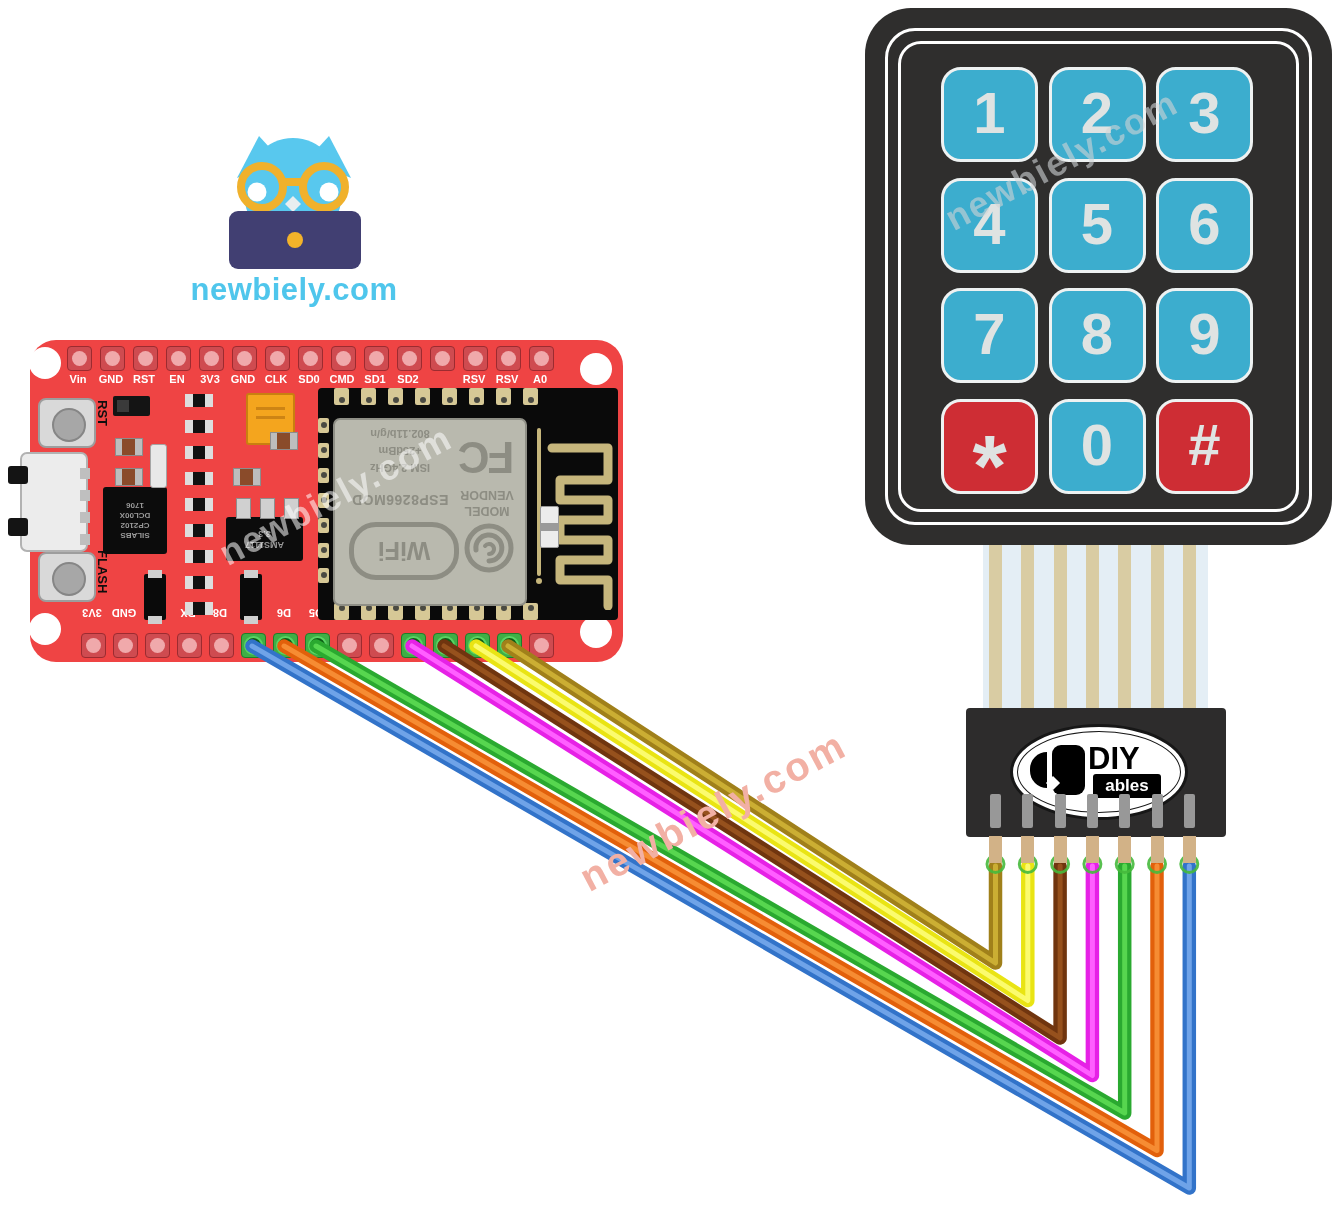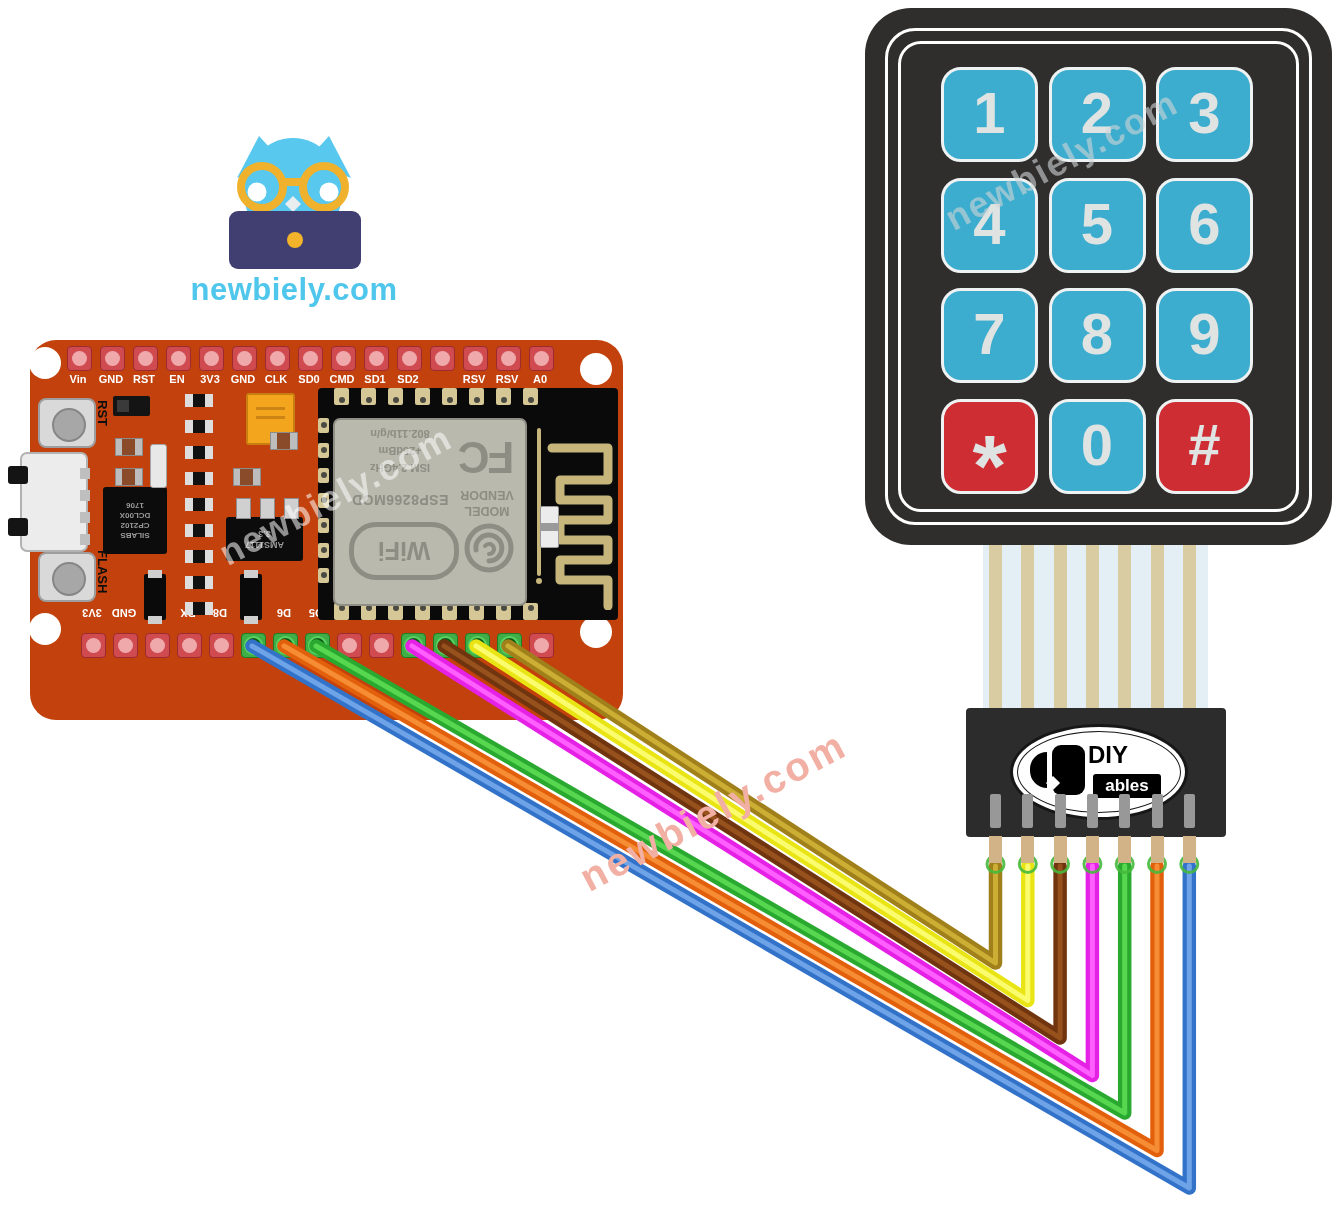--- a/index.html
+++ b/index.html
@@ -5,21 +5,21 @@
   html,body{margin:0;padding:0;background:#fff;}
   #stage{position:relative;width:1338px;height:1215px;background:#ffffff;overflow:hidden;
          font-family:"Liberation Sans",sans-serif;}
   .abs{position:absolute;}
 
   
   #logo-text{position:absolute;left:165px;top:272px;width:258px;text-align:center;
     font-size:31px;font-weight:bold;color:#4fc6ec;letter-spacing:.5px;}
 
   
-  #board{position:absolute;left:30px;top:340px;width:593px;height:380px;background:#c2410c;
+  #board{position:absolute;left:30px;top:340px;width:593px;height:322px;background:#ef4444;
          border-radius:26px;z-index:3;}
   .hole{position:absolute;width:32px;height:32px;border-radius:50%;background:#fff;}
   .pin{position:absolute;width:23px;height:23px;border-radius:4px;}
   .pin.red{background:#cf4b50;border:1px solid #9c2b30;}
   .pin.red::after{content:"";position:absolute;inset:4px;border-radius:50%;background:#f0a9ab;}
   .pin.green{background:#3fae46;border:1px solid #1f7d28;}
   .pin.green::after{content:"";position:absolute;inset:2px;border-radius:50%;background:#0e5c16;border:2px solid #59d463;}
   .pin-label{position:absolute;width:36px;text-align:center;font-size:11px;font-weight:bold;color:#fff;}
   .pin-label.flip{transform:rotate(180deg);}
   .tact{position:absolute;width:54px;height:46px;background:#d9d9d9;border:2px solid #9d9d9d;border-radius:8px;}
@@ -79,21 +79,21 @@
 
   
   #ribbon{position:absolute;left:983px;top:545px;width:225px;height:164px;background:#e4eef5;z-index:2;}
   .stripe{position:absolute;top:0;width:13px;height:100%;background:#d9cca3;}
   #connector{position:absolute;left:966px;top:708px;width:260px;height:129px;background:#2d2c2c;border-radius:4px;z-index:5;}
   #oval{position:absolute;left:44px;top:16px;width:172px;height:90px;background:#fff;border:3px solid #171717;border-radius:50%;}
   #oval::after{content:"";position:absolute;inset:4px;border:1.5px solid #171717;border-radius:50%;}
   #diy-mark-left{position:absolute;left:64px;top:44px;width:17px;height:36px;background:#000;border-radius:18px 0 0 18px;}
   #diy-mark-right{position:absolute;left:86px;top:37px;width:33px;height:50px;background:#000;border-radius:9px;}
   #diy-notch{position:absolute;left:82px;top:70px;width:10px;height:10px;background:#fff;transform:rotate(45deg);}
-  #diy-text{position:absolute;left:122px;top:33px;width:78px;font-size:24px;font-weight:bold;color:#000;letter-spacing:0;}
+  #diy-text{position:absolute;left:122px;top:33px;width:78px;font-size:31px;font-weight:bold;color:#000;letter-spacing:0;}
   #ables-box{position:absolute;left:127px;top:66px;width:68px;height:24px;background:#000;border-radius:3px;
     color:#fff;text-align:center;font-size:17px;font-weight:bold;line-height:24px;}
   .slot{position:absolute;top:86px;width:11px;height:34px;background:#989898;border-radius:2px;}
   .stub{position:absolute;top:128px;width:13px;height:27px;background:#d2b287;}
 
   
   #wires{position:absolute;left:0;top:0;z-index:4;pointer-events:none;}
 
   
   .wm{position:absolute;font-weight:bold;letter-spacing:2px;transform:rotate(-28deg);transform-origin:left center;z-index:10;pointer-events:none;}

